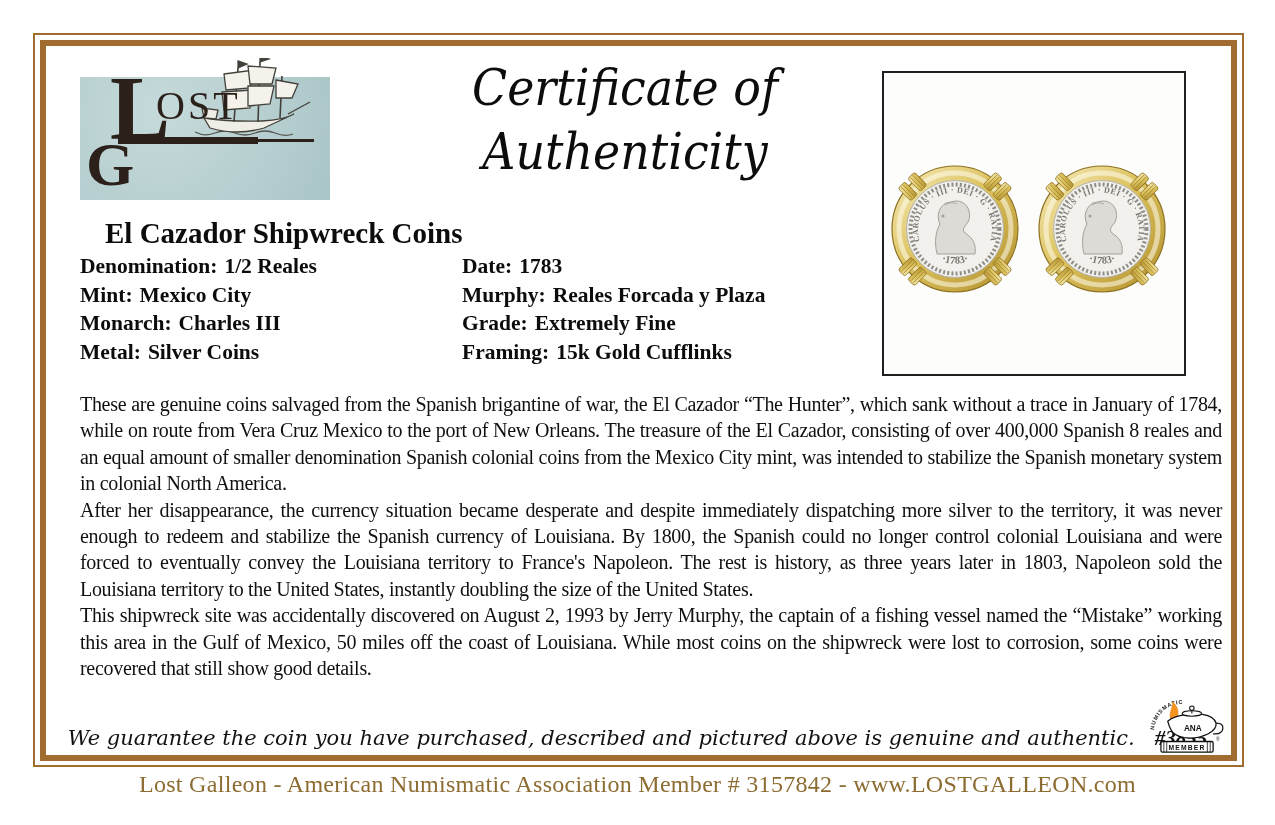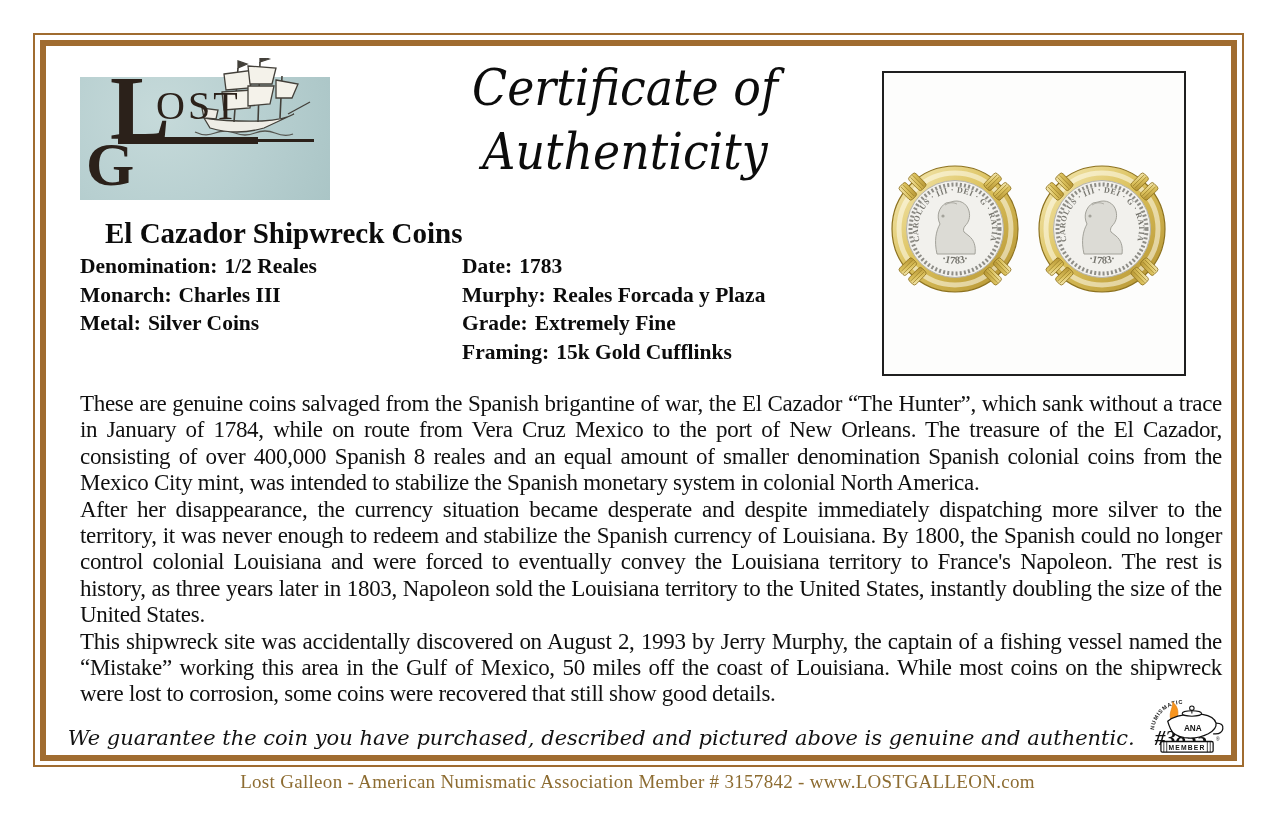--- a/index.html
+++ b/index.html
@@ -36,34 +36,34 @@
   
   .cert-heading{position:absolute;left:80px;top:217px;font-size:29px;font-weight:bold;color:#0c0c0c;margin-left:25px;}
   .details{position:absolute;left:80px;top:252px;width:800px;font-size:21.5px;font-weight:bold;
            line-height:28.5px;color:#0c0c0c;}
   .dcol{position:absolute;top:0;}
   .dcol.left{left:0;}
   .dcol.right{left:382px;}
   .drow .dvalue{margin-left:7px;}
 
   
-  .body-text{position:absolute;left:80px;top:391px;width:1142px;font-size:23px;
+  .body-text{position:absolute;left:80px;top:391px;width:1142px;font-size:20px;
              line-height:26.4px;text-align:justify;letter-spacing:-0.3px;color:#101010;}
   .body-text p{margin:0;}
 
   
   .guarantee{position:absolute;left:46px;right:46px;top:726px;text-align:center;
              font-family:"DejaVu Serif",serif;font-style:italic;font-size:21px;color:#121212;}
   .guarantee .cert-number{font-weight:bold;margin-left:20px;font-family:"Liberation Serif",serif;}
 
   
   .ana-badge{position:absolute;left:1146px;top:698px;width:84px;height:58px;}
 
   
-  .footer{position:absolute;left:0;right:0;top:771px;text-align:center;font-size:19px;
+  .footer{position:absolute;left:0;right:0;top:771px;text-align:center;font-size:24px;
           color:#8d6c31;letter-spacing:.3px;}
 </style>
 </head>
 <body>
 
 <div class="page">
 
   <div class="frame-outer"></div>
   <div class="frame-inner"></div>
 
@@ -163,20 +163,23 @@
   </div>
 
   <div class="cert-heading">El Cazador Shipwreck Coins</div>
 
   <div class="details">
     <div class="dcol left">
       <div class="drow">
         <span>Denomination:</span><span class="dvalue">1/2 Reales</span>
       </div>
       <div class="drow">
+        <span>Mint:</span><span class="dvalue">Mexico City</span>
+      </div>
+      <div class="drow">
         <span>Monarch:</span><span class="dvalue">Charles III</span>
       </div>
       <div class="drow">
         <span>Metal:</span><span class="dvalue">Silver Coins</span>
       </div>
     </div>
     <div class="dcol right">
       <div class="drow">
         <span>Date:</span><span class="dvalue">1783</span>
       </div>

